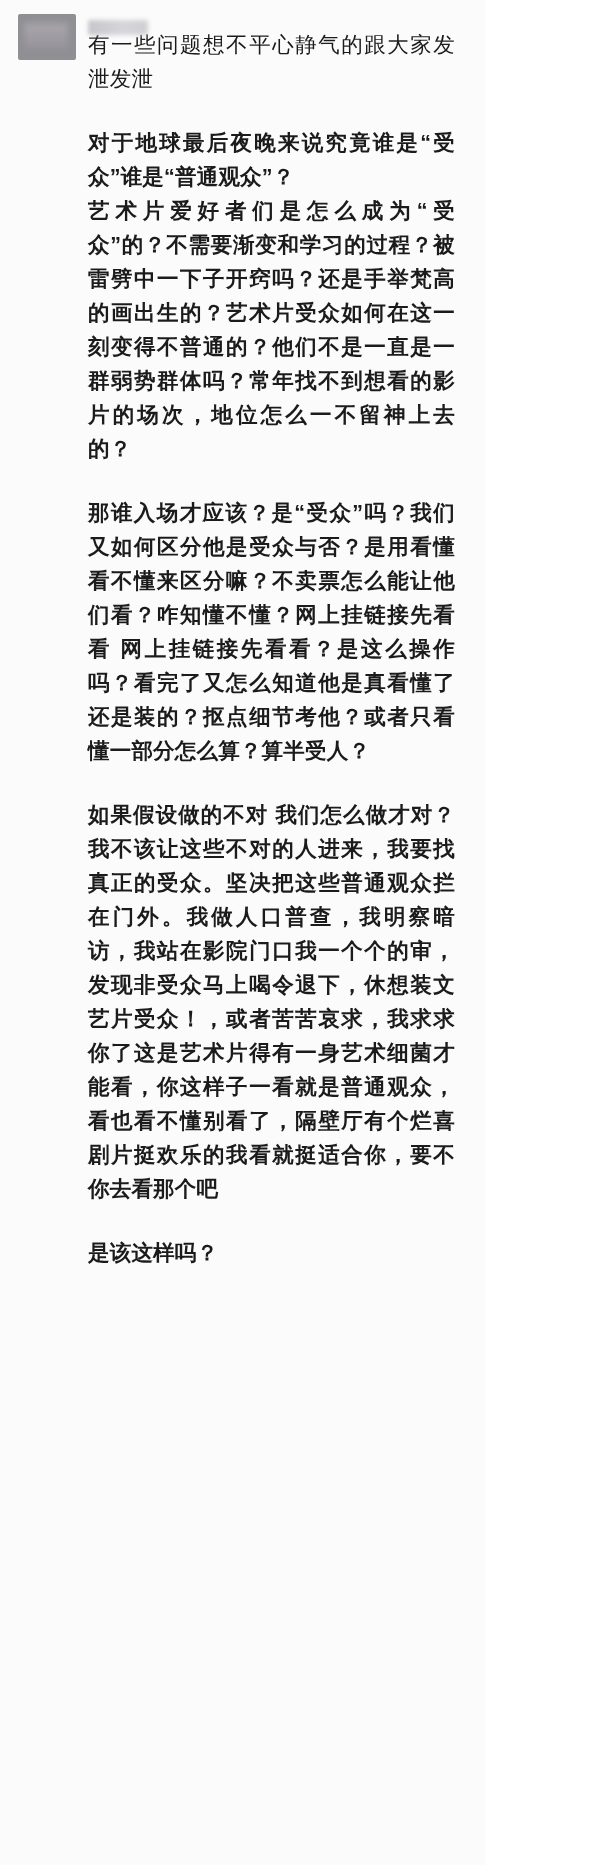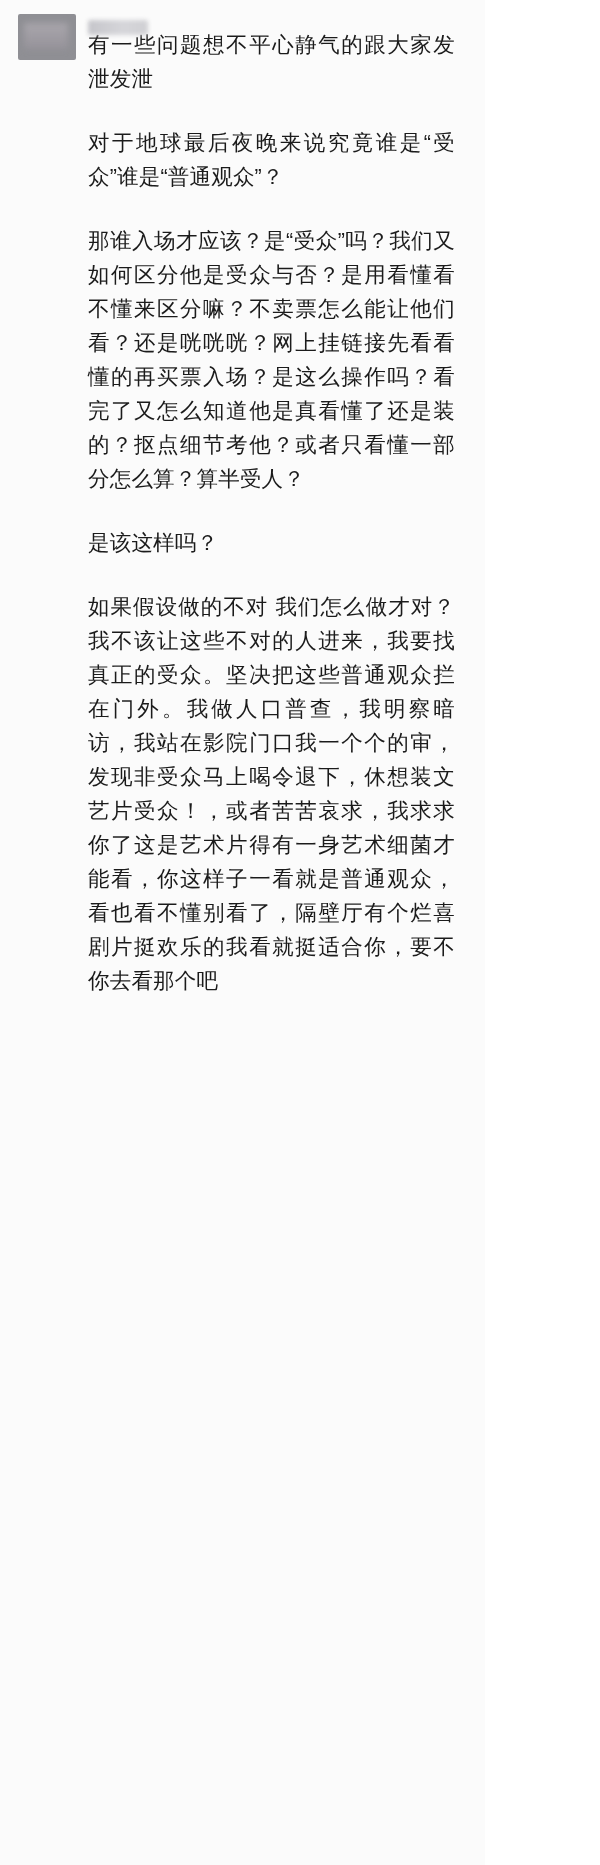--- a/index.html
+++ b/index.html
@@ -65,38 +65,40 @@
     font-size: 21.5px;
     line-height: 34px;
     letter-spacing: 0.2px;
     color: #1b1b1b;
     text-align: justify;
     word-break: break-all;
     font-weight: 500;
   }
   p.para + p.para {
     margin-top: 30px;
+    font-weight: bold;
   }
   p.tight + p.tight {
     margin-top: 0;
   }
 </style>
 </head>
 <body>
 
 <div class="post">
 
   <div class="header">
     <div class="avatar"></div>
     <div class="username">
       
     </div>
   </div>
 
   <div class="body">
     <p class="para">有一些问题想不平心静气的跟大家发泄发泄</p>
     <p class="para tight">对于地球最后夜晚来说究竟谁是“受众”谁是“普通观众”？</p>
-    <p class="para">那谁入场才应该？是“受众”吗？我们又如何区分他是受众与否？是用看懂看不懂来区分嘛？不卖票怎么能让他们看？还是咣咣咣？网上挂链接先看看 懂的再买票入场？是这么操作吗？看完了又怎么知道他是真看懂了还是装的？抠点细节考他？或者只看懂一部分怎么算？算半受人？</p>
+    <p class="para tight">艺术片爱好者们是怎么成为“受众”的？不需要渐变和学习的过程？被雷劈中一下子开窍吗？还是手举梵高的画出生的？艺术片受众如何在这一刻变得不普通的？他们不是一直是一群弱势群体吗？常年找不到想看的影片的场次，地位怎么一不留神上去的？</p>
+    <p class="para">那谁入场才应该？是“受众”吗？我们又如何区分他是受众与否？是用看懂看不懂来区分嘛？不卖票怎么能让他们看？咋知懂不懂？网上挂链接先看看 网上挂链接先看看？是这么操作吗？看完了又怎么知道他是真看懂了还是装的？抠点细节考他？或者只看懂一部分怎么算？算半受人？</p>
+    <p class="para">如果假设做的不对 我们怎么做才对？我不该让这些不对的人进来，我要找真正的受众。坚决把这些普通观众拦在门外。我做人口普查，我明察暗访，我站在影院门口我一个个的审，发现非受众马上喝令退下，休想装文艺片受众！，或者苦苦哀求，我求求你了这是艺术片得有一身艺术细菌才能看，你这样子一看就是普通观众，看也看不懂别看了，隔壁厅有个烂喜剧片挺欢乐的我看就挺适合你，要不你去看那个吧</p>
     <p class="para">是该这样吗？</p>
-    <p class="para">如果假设做的不对 我们怎么做才对？我不该让这些不对的人进来，我要找真正的受众。坚决把这些普通观众拦在门外。我做人口普查，我明察暗访，我站在影院门口我一个个的审，发现非受众马上喝令退下，休想装文艺片受众！，或者苦苦哀求，我求求你了这是艺术片得有一身艺术细菌才能看，你这样子一看就是普通观众，看也看不懂别看了，隔壁厅有个烂喜剧片挺欢乐的我看就挺适合你，要不你去看那个吧</p>
   </div>
 
 </div>
 
 </body></html>

